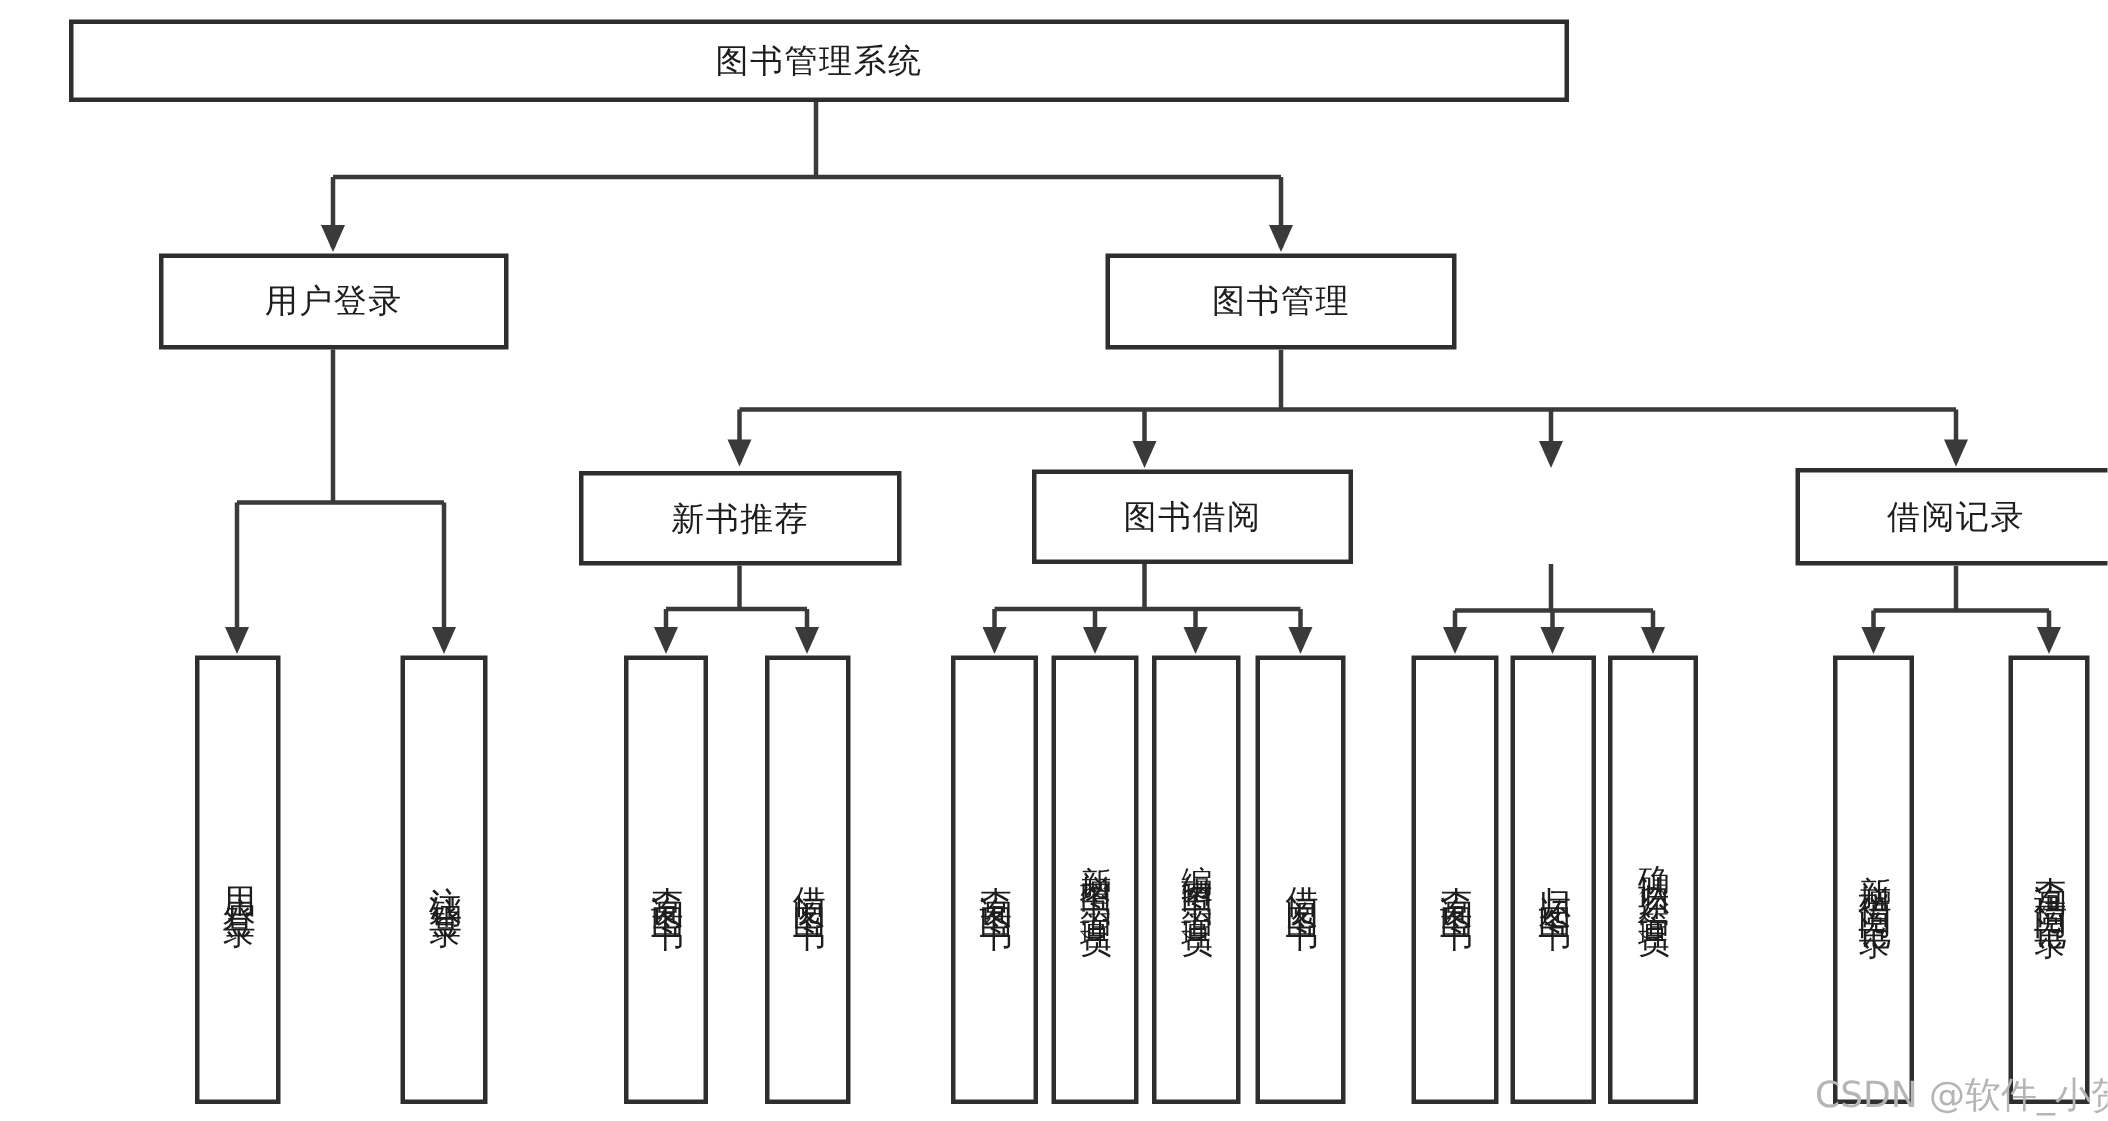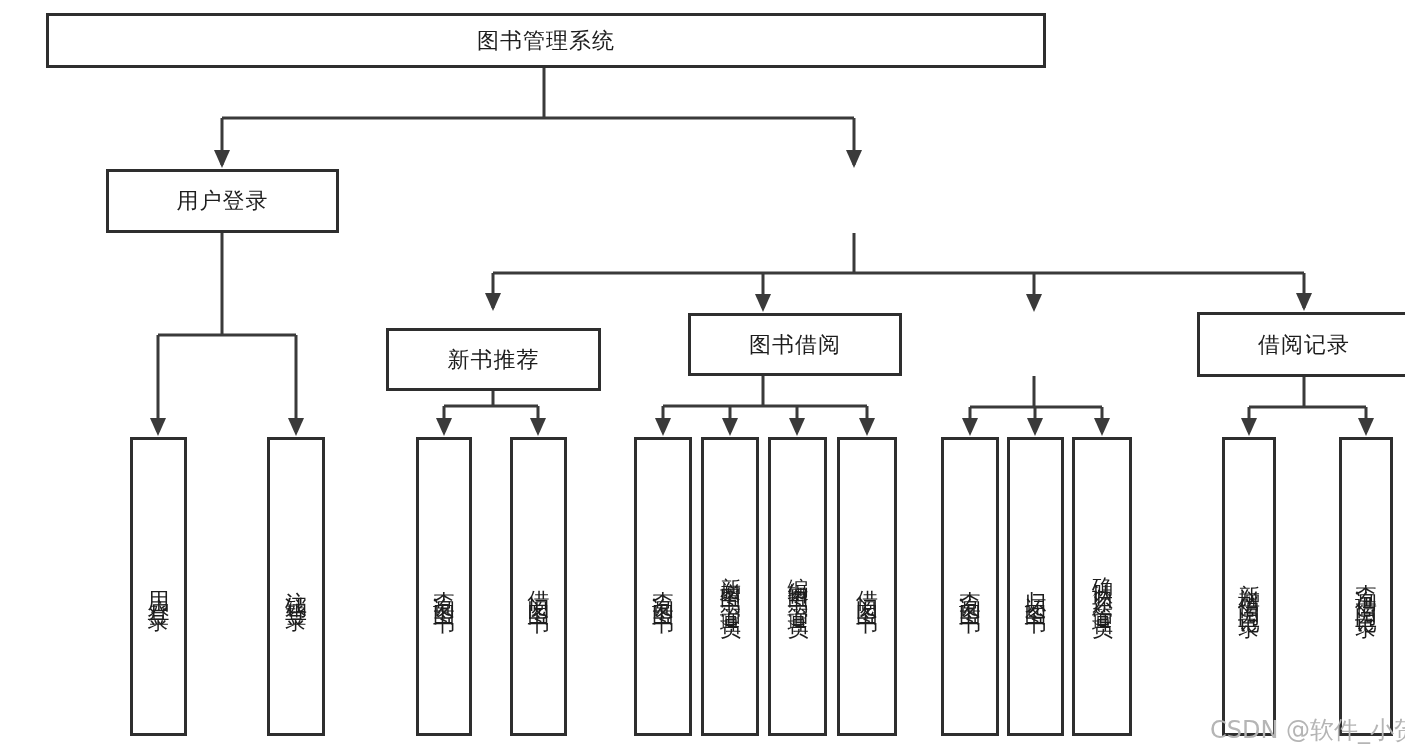--- a/index.html
+++ b/index.html
@@ -102,22 +102,23 @@
       <polygon points="1003,418 1019,418 1011,436"></polygon>
       <polygon points="1070,418 1086,418 1078,436"></polygon>
       <polygon points="1217,418 1233,418 1225,436"></polygon>
       <polygon points="1334,418 1350,418 1342,436"></polygon>
     </g>
   </svg>
 
   <div class="node h-node" style="left:22px; top:13px; width:1000px; height:55px;">图书管理系统</div>
 
   <div class="node h-node" style="left:82px; top:169px; width:233px; height:64px;">用户登录</div>
+  <div class="node h-node" style="left:713px; top:169px; width:234px; height:64px;">图书管理</div>
 
-  <div class="node h-node" style="left:362px; top:328px; width:215px; height:63px;">新书推荐</div>
+  <div class="node h-node" style="left:362px; top:314px; width:215px; height:63px;">新书推荐</div>
   <div class="node h-node" style="left:664px; top:313px; width:214px; height:63px;">图书借阅</div>
   <div class="node h-node" style="left:1173px; top:312px; width:214px; height:65px;">借阅记录</div>
 
   <div class="node v-node" style="left:106px; top:437px; width:57px; height:299px;">用户登录</div>
   <div class="node v-node" style="left:243px; top:437px; width:58px; height:299px;">注销登录</div>
 
   <div class="node v-node" style="left:392px; top:437px; width:56px; height:299px;">查询图书</div>
   <div class="node v-node" style="left:486px; top:437px; width:57px; height:299px;">借阅图书</div>
 
   <div class="node v-node" style="left:610px; top:437px; width:58px; height:299px;">查询图书</div>

